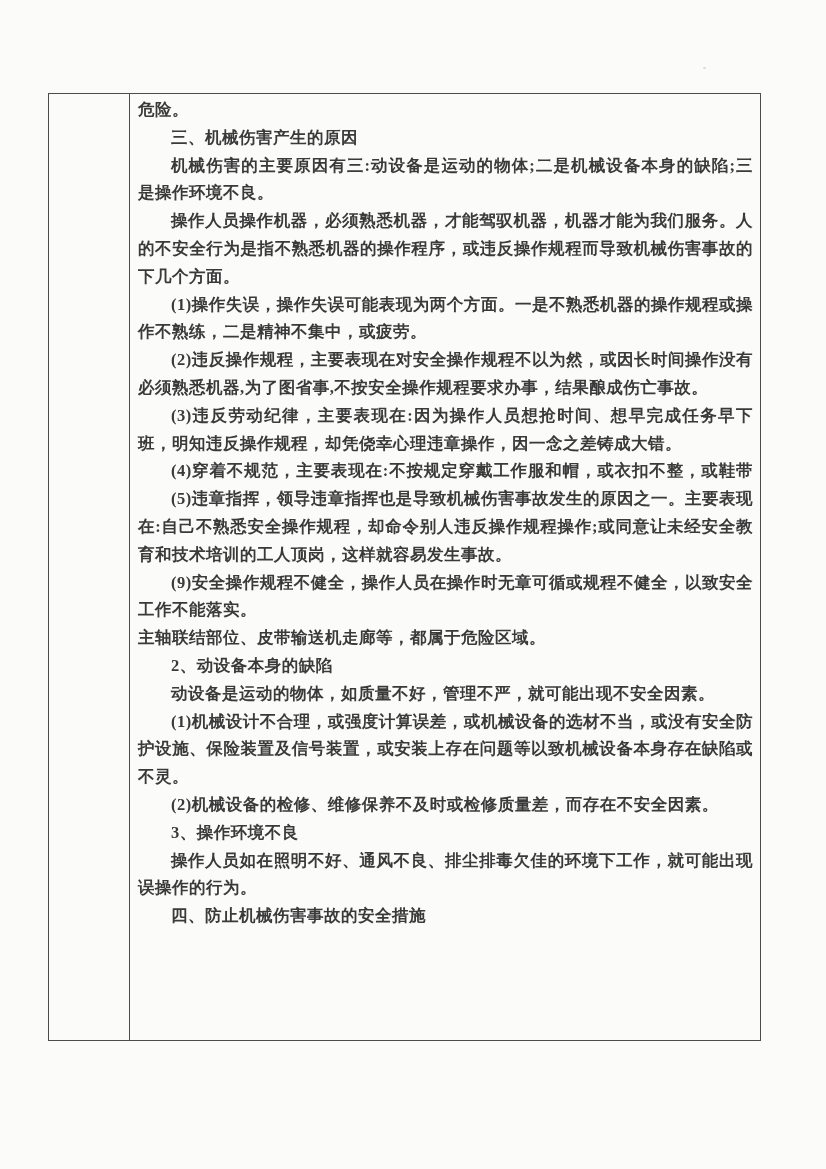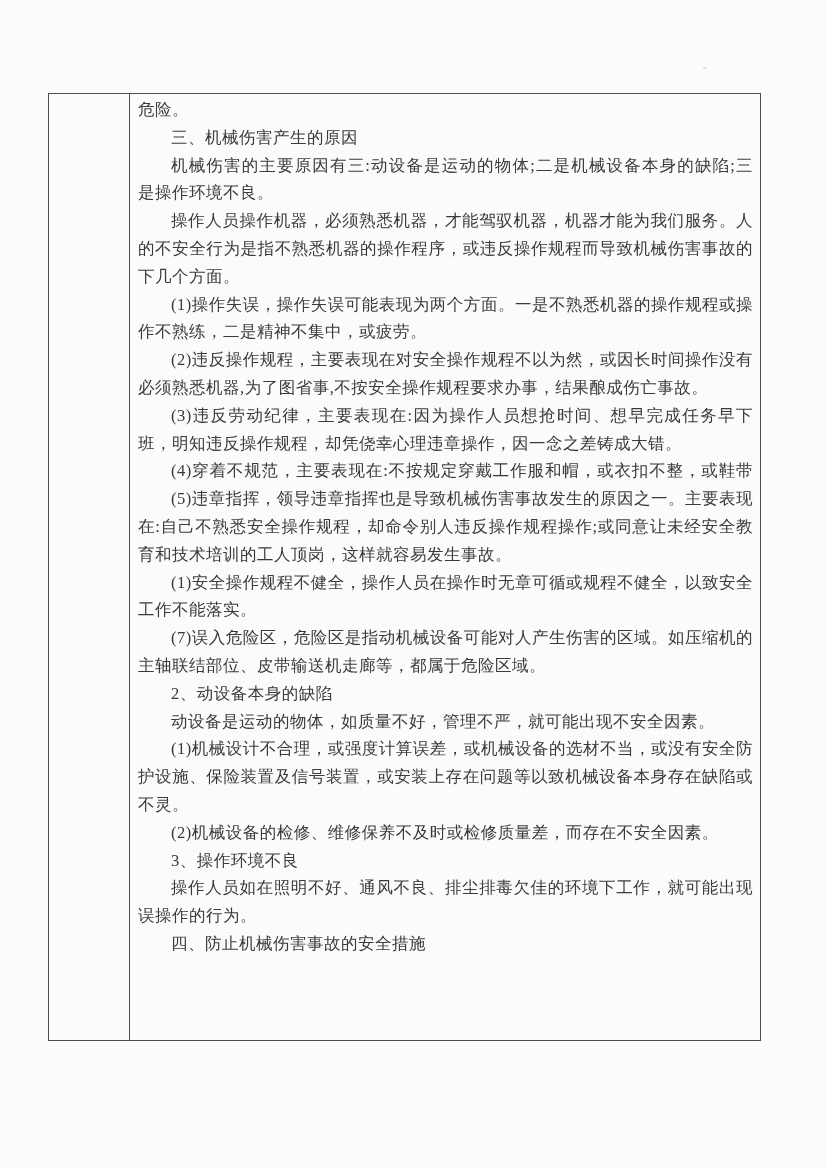--- a/index.html
+++ b/index.html
@@ -31,20 +31,21 @@
     padding: 2px 7px 0 8px;
     overflow: hidden;
   }
   .doc-line {
     font-size: 16.5px;
     line-height: 27.8px;
     height: 27.8px;
     color: #3a3a3a;
     letter-spacing: 0.5px;
     white-space: nowrap;
+    font-weight: bold;
   }
   .doc-line.indent { text-indent: 2em; }
   .doc-line.fill {
     white-space: normal;
     text-align: justify;
     text-align-last: justify;
   }
   .scan-speck {
     position: absolute;
     left: 703px; top: 67px;
@@ -72,23 +73,22 @@
           <div class="doc-line indent fill">(1)操作失误，操作失误可能表现为两个方面。一是不熟悉机器的操作规程或操</div>
           <div class="doc-line">作不熟练，二是精神不集中，或疲劳。</div>
           <div class="doc-line indent fill">(2)违反操作规程，主要表现在对安全操作规程不以为然，或因长时间操作没有</div>
           <div class="doc-line">必须熟悉机器,为了图省事,不按安全操作规程要求办事，结果酿成伤亡事故。</div>
           <div class="doc-line indent fill">(3)违反劳动纪律，主要表现在:因为操作人员想抢时间、想早完成任务早下</div>
           <div class="doc-line">班，明知违反操作规程，却凭侥幸心理违章操作，因一念之差铸成大错。</div>
           <div class="doc-line indent fill">(4)穿着不规范，主要表现在:不按规定穿戴工作服和帽，或衣扣不整，或鞋带</div>
           <div class="doc-line indent fill">(5)违章指挥，领导违章指挥也是导致机械伤害事故发生的原因之一。主要表现</div>
           <div class="doc-line fill">在:自己不熟悉安全操作规程，却命令别人违反操作规程操作;或同意让未经安全教</div>
           <div class="doc-line">育和技术培训的工人顶岗，这样就容易发生事故。</div>
-          <div class="doc-line indent fill">(1)安全操作规程不健全，操作人员在操作时无章可循或规程不健全，以致安全</div>
+          <div class="doc-line indent fill">(9)安全操作规程不健全，操作人员在操作时无章可循或规程不健全，以致安全</div>
           <div class="doc-line">工作不能落实。</div>
-          <div class="doc-line indent fill">(7)误入危险区，危险区是指动机械设备可能对人产生伤害的区域。如压缩机的</div>
           <div class="doc-line">主轴联结部位、皮带输送机走廊等，都属于危险区域。</div>
           <div class="doc-line indent">2、动设备本身的缺陷</div>
           <div class="doc-line indent">动设备是运动的物体，如质量不好，管理不严，就可能出现不安全因素。</div>
           <div class="doc-line indent fill">(1)机械设计不合理，或强度计算误差，或机械设备的选材不当，或没有安全防</div>
           <div class="doc-line fill">护设施、保险装置及信号装置，或安装上存在问题等以致机械设备本身存在缺陷或</div>
           <div class="doc-line">不灵。</div>
           <div class="doc-line indent">(2)机械设备的检修、维修保养不及时或检修质量差，而存在不安全因素。</div>
           <div class="doc-line indent">3、操作环境不良</div>
           <div class="doc-line indent fill">操作人员如在照明不好、通风不良、排尘排毒欠佳的环境下工作，就可能出现</div>
           <div class="doc-line">误操作的行为。</div>

